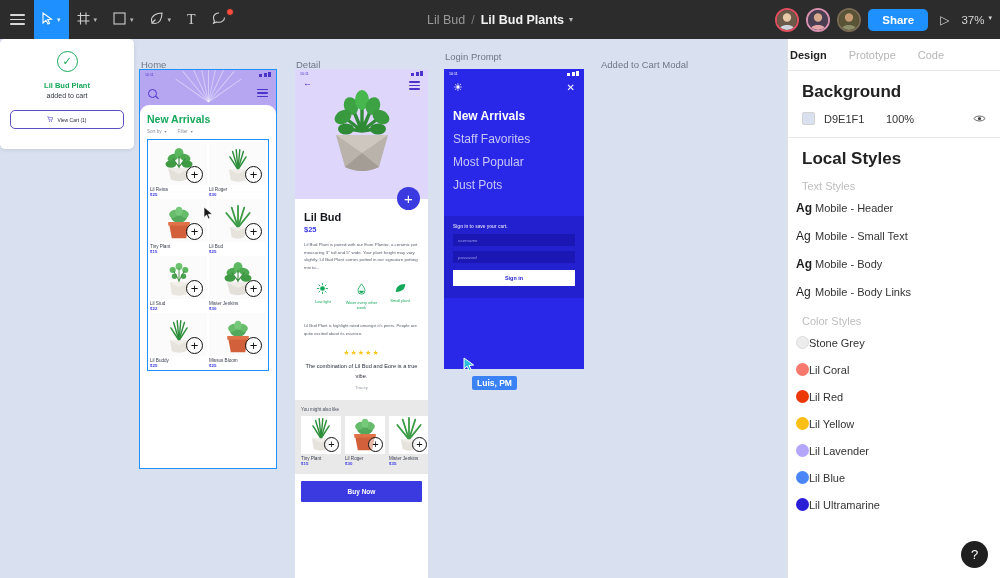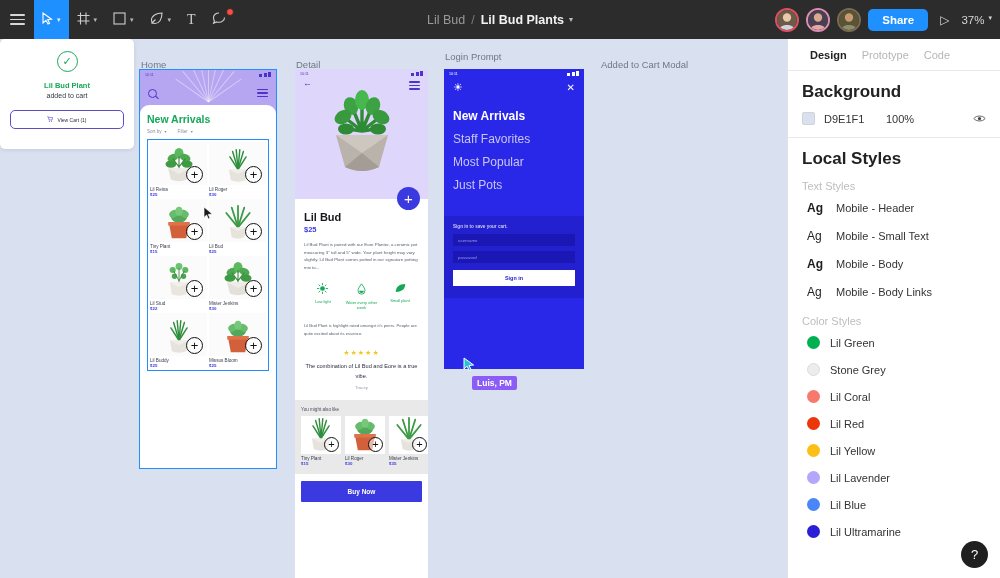--- a/index.html
+++ b/index.html
@@ -188,32 +188,32 @@
   .cursor-arrow { width: 13px; height: 15px; display: block; }
   .cursor-tag { display: inline-block; color: #fff; font-size: 8.5px; font-weight: bold; padding: 2px 5px; border-radius: 2px; margin-left: 9px; margin-top: -2px; }
   .pointer-black { position: absolute; left: 203px; top: 167px; width: 11px; height: 14px; }
 
   
   .rpanel {
     position: absolute; right: 0; top: 39px; width: 213px; height: 539px;
     background: #fff; border-left: 1px solid #e2e2e2; z-index: 30;
     font-size: 11px; color: #333;
   }
-  .rp-tabs { display: flex; gap: 15px; padding: 10px 22px 9px; border-bottom: 1px solid #eaeaea; }
+  .rp-tabs { display: flex; gap: 22px; padding: 10px 2px 9px; border-bottom: 1px solid #eaeaea; }
   .rp-tab { font-size: 11px; color: #b6b6b6; }
   .rp-tab.active { color: #222; font-weight: bold; }
   .rp-section { padding: 11px 14px 12px; border-bottom: 1px solid #eaeaea; }
   .rp-h { font-size: 17px; font-weight: bold; color: #222; }
   .bg-row { display: flex; align-items: center; margin-top: 10px; }
   .sw { width: 13px; height: 13px; border-radius: 2px; border: 1px solid #d3d3d3; }
   .bg-hex { font-size: 11px; color: #333; margin-left: 9px; width: 62px; }
   .bg-op { font-size: 11px; color: #333; }
   .eye { margin-left: auto; font-size: 11px; color: #444; }
   .rp-sub { font-size: 11px; color: #bdbdbd; padding: 11px 14px 2px; }
-  .style-row { display: flex; align-items: center; gap: 10px; padding: 7px 19px; }
+  .style-row { display: flex; align-items: center; padding: 7px 8px; }
   .ag { font-size: 12px; font-weight: bold; color: #1d1d1d; width: 19px; }
   .ag.light { font-weight: normal; }
   .style-name { font-size: 11px; color: #333; }
   .dot { width: 13px; height: 13px; border-radius: 50%; }
   .help-btn {
     position: absolute; right: 12px; bottom: 10px; width: 27px; height: 27px; border-radius: 50%;
     background: #1f1f1f; color: #fff; display: flex; align-items: center; justify-content: center; font-size: 13px;
   }
 </style>
 </head>
@@ -721,21 +721,21 @@
           </span>
           <span>View Cart (1)</span>
         </div>
       </div>
     </div>
 
     <div class="cursor-block" style="left:463px; top:318px;">
       <svg class="cursor-arrow" viewBox="0 0 13 15">
         <path d="M1 1 L1 12 L4 9.2 L6.2 13.6 L8.2 12.7 L6 8.5 L10.6 8 Z" fill="#27c0d8" stroke="#fff" stroke-width="1"></path>
       </svg>
-      <span class="cursor-tag" style="background:#8b5cf6;">Luis, PM</span>
+      <span class="cursor-tag" style="background:#3b82f6;">Luis, PM</span>
     </div>
     <div class="cursor-block" style="left:787px; top:310px;">
       <svg class="cursor-arrow" viewBox="0 0 13 15">
         <path d="M1 1 L1 12 L4 9.2 L6.2 13.6 L8.2 12.7 L6 8.5 L10.6 8 Z" fill="#3cc97b" stroke="#fff" stroke-width="1"></path>
       </svg>
       <span class="cursor-tag" style="background:#3cc97b;">Jada</span>
     </div>
   </div>
 
   <div class="rpanel">
@@ -778,24 +778,20 @@
                    <span class="style-name">Mobile - Body</span>
         </div>
         <div class="style-row">
           <span class="ag light">Ag</span>
                    <span class="style-name">Mobile - Body Links</span>
         </div>
       </div>
     <div class="rp-sub" style="padding-top:9px;">Color Styles</div>
     <div id="color-styles">
         <div class="style-row">
-          <span class="dot" style="background:#00b050;"></span>
-                   <span class="style-name">Lil Green</span>
-        </div>
-        <div class="style-row">
           <span class="dot" style="background:#ececec;border:1px solid #dcdcdc;"></span>
                    <span class="style-name">Stone Grey</span>
         </div>
         <div class="style-row">
           <span class="dot" style="background:#f7796e;"></span>
                    <span class="style-name">Lil Coral</span>
         </div>
         <div class="style-row">
           <span class="dot" style="background:#ec3708;"></span>
                    <span class="style-name">Lil Red</span>

